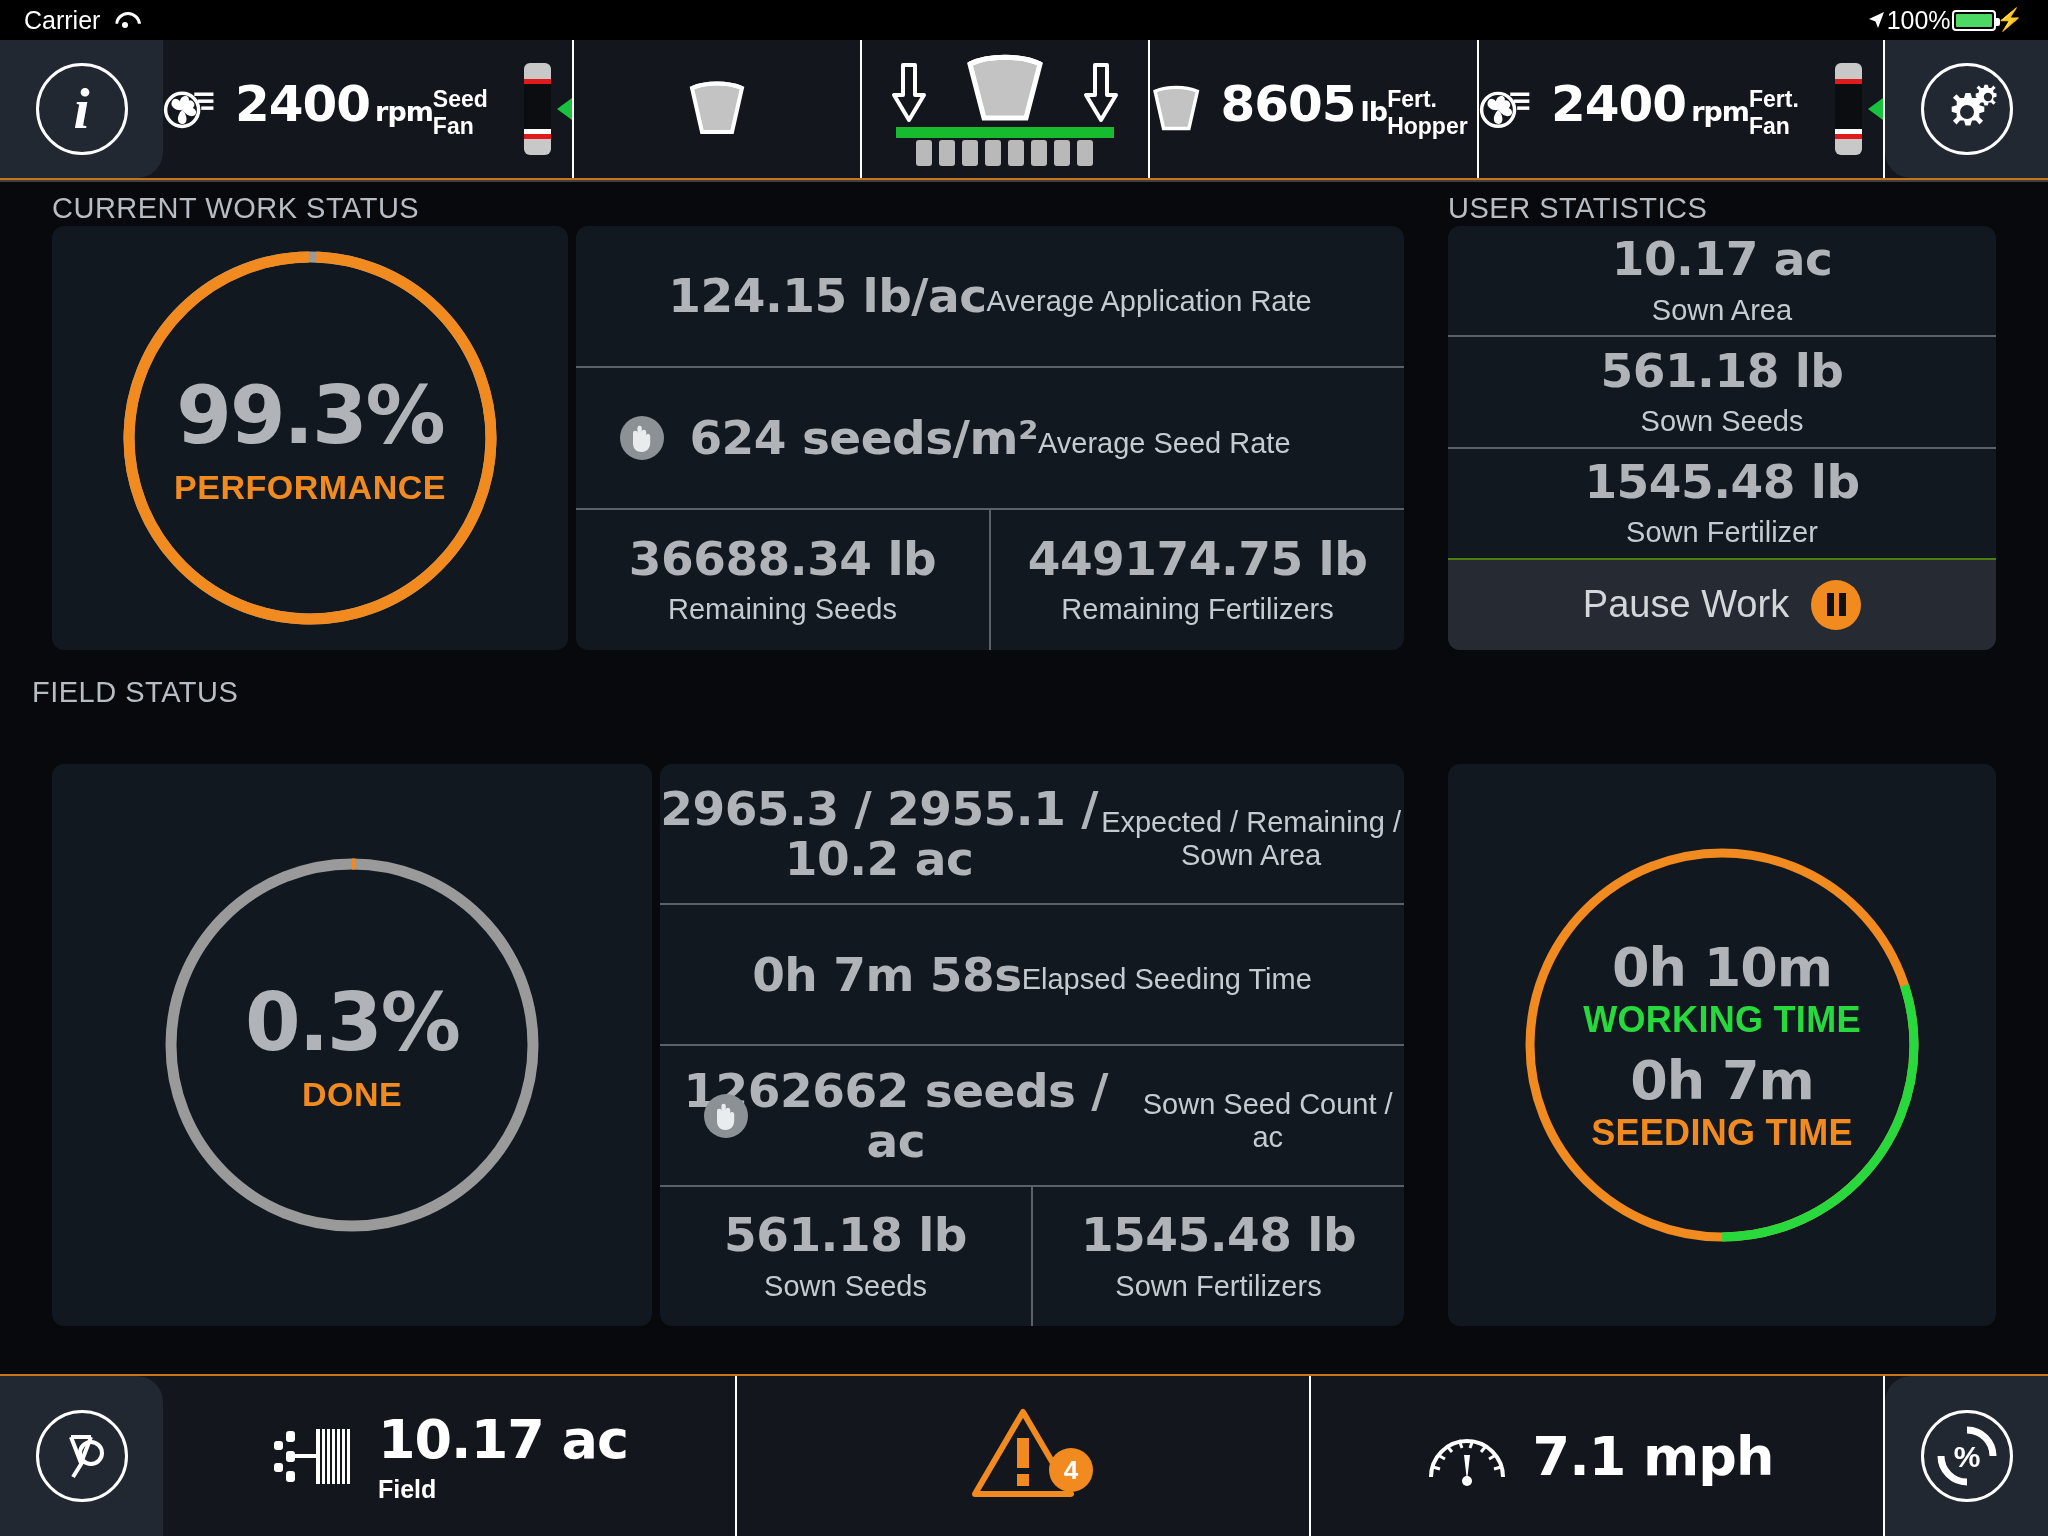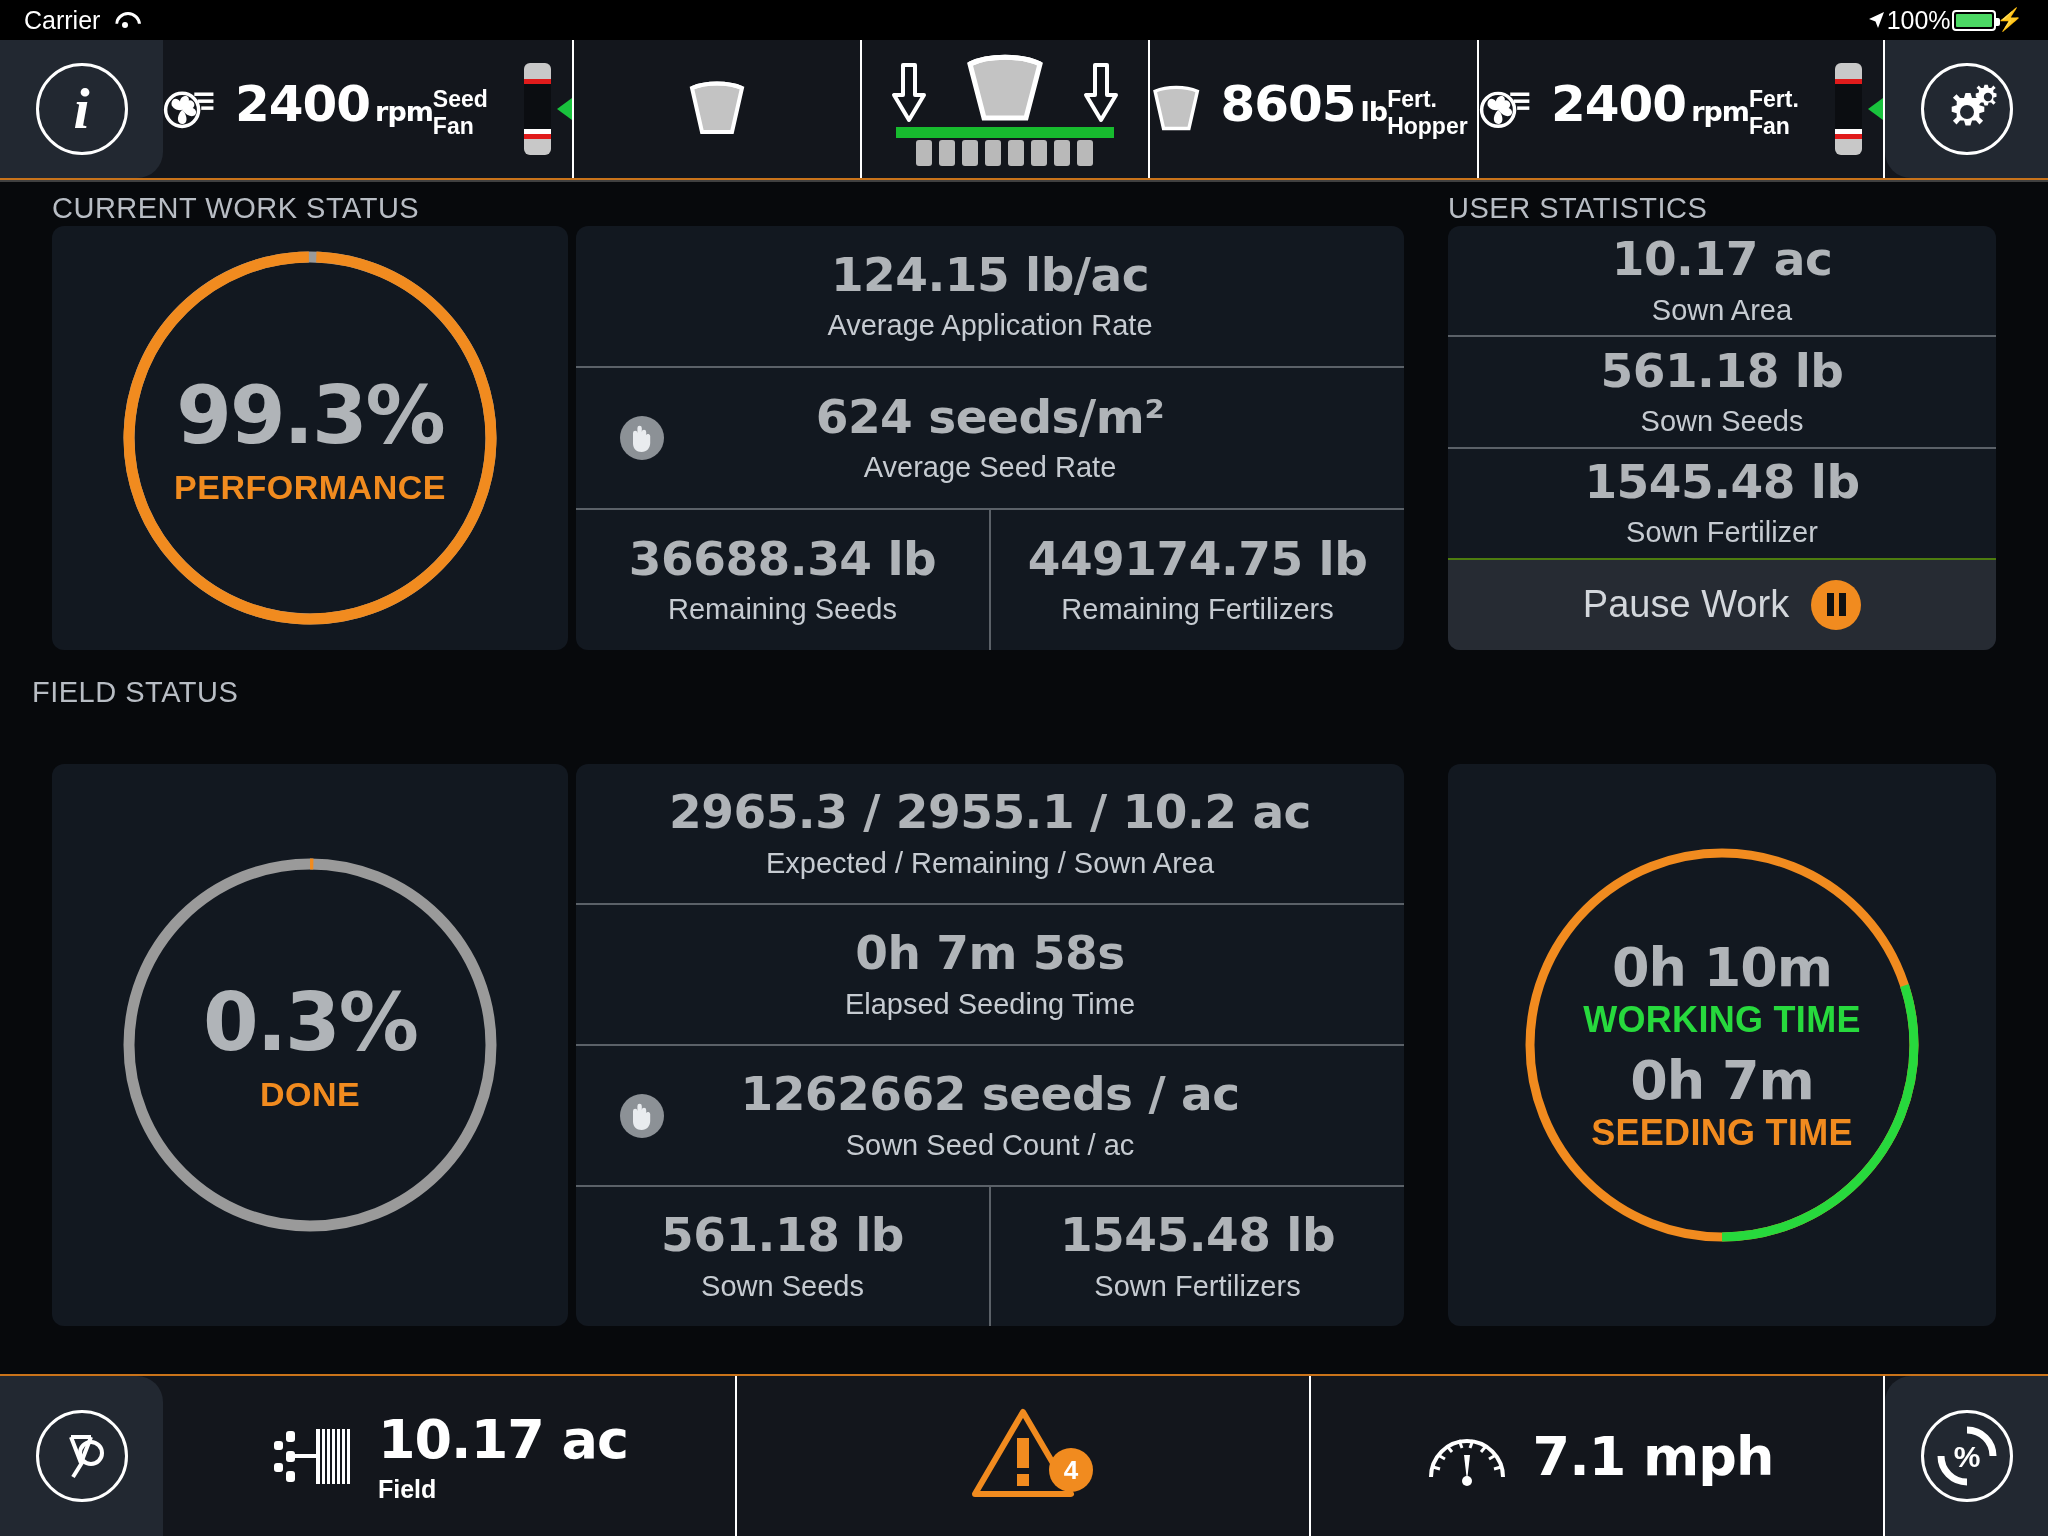--- a/index.html
+++ b/index.html
@@ -89,28 +89,28 @@
     color:#b0b4b8; font-family:"DejaVu Sans", sans-serif; font-weight:700;
     font-size:47px; text-align:center; letter-spacing:-0.5px; line-height:1.05;
   }
 
   
   .cws{ position:absolute; left:52px; top:44px; width:1352px; height:424px; display:flex; gap:8px; }
   .perf-panel{ width:516px; background:#121820; border-radius:12px; display:flex;align-items:center;justify-content:center;}
   .stat-panel{ flex:1; background:#121820; border-radius:12px; display:flex; flex-direction:column;}
   .stat-row{ flex:1; display:flex; align-items:center; justify-content:center; position:relative; border-top:2px solid #5b6168;}
   .stat-row:first-child{ border-top:none; }
-  .stat-row .cell{ display:flex;flex-direction:column; align-items:center; justify-content:center;}
+  .stat-row .cell{ display:flex;align-items:center; justify-content:center;}
   .stat-row.split{ padding:0; }
   .stat-row.split .half{ flex:1; display:flex; flex-direction:column; align-items:center; justify-content:center; height:100%;}
   .stat-row.split .half + .half{ border-left:2px solid #5b6168; }
   .handicon{ position:absolute; left:42px; top:50%; transform:translateY(-50%); }
 
   .fs{ position:absolute; left:52px; top:582px; width:1352px; height:562px; display:flex; gap:8px;}
-  .fs .perf-panel{ width:516px; }
+  .fs .perf-panel{ width:600px; }
 
   .us{ position:absolute; left:1448px; top:44px; width:548px; height:424px;
        background:#121820; border-radius:12px; display:flex; flex-direction:column;}
   .us-row{ flex:1; display:flex; flex-direction:column; align-items:center; justify-content:center; border-top:2px solid #5b6168;}
   .us-row:first-child{ border-top:none;}
   .pause{
     height:92px; flex:0 0 92px; background:#262b33; border-top:2px solid #4d7c0f;
     border-radius:0 0 12px 12px; display:flex; align-items:center; justify-content:center; gap:22px;
     color:#d3d7dc; font-size:38px;
   }

